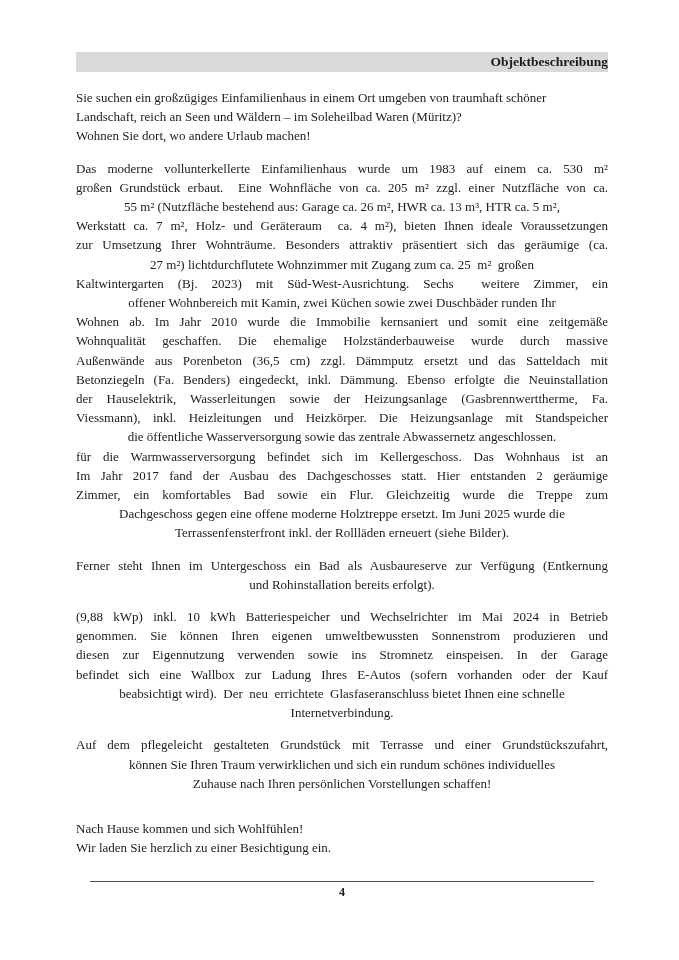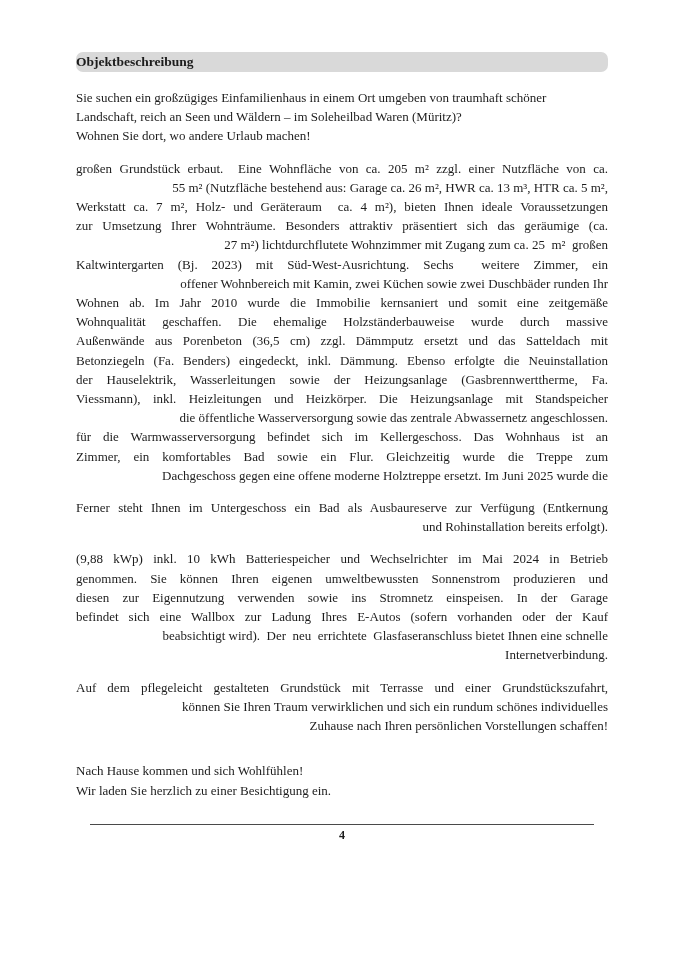--- a/index.html
+++ b/index.html
@@ -17,35 +17,34 @@
   .page {
     box-sizing: border-box;
     width: 679px;
     height: 960px;
     padding: 52px 71px 0 76px; 
   }
   .header-bar {
     background: #d9d9d9;
     height: 20px;
     line-height: 20px;
-    text-align: left;
+    text-align: right;
     font-weight: bold;
     font-size: 13.5px;
     margin-bottom: 16px;
-    border-radius: 7px;
   }
   .body-text { }
   .block {
     margin: 0 0 13px 0;
     font-size: 13px;
     line-height: 19.2px;
   }
   .line {
     white-space: pre-wrap;
-    text-align: right;
+    text-align: center;
   }
   .line.j {
     text-align: justify;
     text-align-last: justify;
   }
   .block.center .line {
     text-align: left;
   }
   .block[data-name="paragraph-grounds"] { margin-bottom: 26px; }
   .block[data-name="closing"] { margin-bottom: 11px; }
@@ -74,37 +73,40 @@
     <span data-name="section-title">Objektbeschreibung</span>
   </div>
 
   <div class="body-text" data-name="body-paragraphs">
       <div class="block center" data-name="intro">
         <div class="line" data-name="text-line">Sie suchen ein großzügiges Einfamilienhaus in einem Ort umgeben von traumhaft schöner</div>
         <div class="line" data-name="text-line">Landschaft, reich an Seen und Wäldern – im Soleheilbad Waren (Müritz)?</div>
         <div class="line" data-name="text-line">Wohnen Sie dort, wo andere Urlaub machen!</div>
       </div>
       <div class="block" data-name="paragraph-building">
+        <div class="line j" data-name="text-line">Das moderne vollunterkellerte Einfamilienhaus wurde um 1983 auf einem ca. 530 m²</div>
         <div class="line j" data-name="text-line">großen Grundstück erbaut.  Eine Wohnfläche von ca. 205 m² zzgl. einer Nutzfläche von ca.</div>
         <div class="line" data-name="text-line">55 m² (Nutzfläche bestehend aus: Garage ca. 26 m², HWR ca. 13 m³, HTR ca. 5 m²,</div>
         <div class="line j" data-name="text-line">Werkstatt ca. 7 m², Holz- und Geräteraum  ca. 4 m²), bieten Ihnen ideale Voraussetzungen</div>
         <div class="line j" data-name="text-line">zur Umsetzung Ihrer Wohnträume. Besonders attraktiv präsentiert sich das geräumige (ca.</div>
         <div class="line" data-name="text-line">27 m²) lichtdurchflutete Wohnzimmer mit Zugang zum ca. 25  m²  großen</div>
         <div class="line j" data-name="text-line">Kaltwintergarten (Bj. 2023) mit Süd-West-Ausrichtung. Sechs  weitere Zimmer, ein</div>
         <div class="line" data-name="text-line">offener Wohnbereich mit Kamin, zwei Küchen sowie zwei Duschbäder runden Ihr</div>
         <div class="line j" data-name="text-line">Wohnen ab. Im Jahr 2010 wurde die Immobilie kernsaniert und somit eine zeitgemäße</div>
         <div class="line j" data-name="text-line">Wohnqualität geschaffen. Die ehemalige Holzständerbauweise wurde durch massive</div>
         <div class="line j" data-name="text-line">Außenwände aus Porenbeton (36,5 cm) zzgl. Dämmputz ersetzt und das Satteldach mit</div>
         <div class="line j" data-name="text-line">Betonziegeln (Fa. Benders) eingedeckt, inkl. Dämmung. Ebenso erfolgte die Neuinstallation</div>
         <div class="line j" data-name="text-line">der Hauselektrik, Wasserleitungen sowie der Heizungsanlage (Gasbrennwerttherme, Fa.</div>
         <div class="line j" data-name="text-line">Viessmann), inkl. Heizleitungen und Heizkörper. Die Heizungsanlage mit Standspeicher</div>
         <div class="line" data-name="text-line">die öffentliche Wasserversorgung sowie das zentrale Abwassernetz angeschlossen.</div>
         <div class="line j" data-name="text-line">für die Warmwasserversorgung befindet sich im Kellergeschoss. Das Wohnhaus ist an</div>
+        <div class="line j" data-name="text-line">Im Jahr 2017 fand der Ausbau des Dachgeschosses statt. Hier entstanden 2 geräumige</div>
         <div class="line j" data-name="text-line">Zimmer, ein komfortables Bad sowie ein Flur. Gleichzeitig wurde die Treppe zum</div>
         <div class="line" data-name="text-line">Dachgeschoss gegen eine offene moderne Holztreppe ersetzt. Im Juni 2025 wurde die</div>
+        <div class="line" data-name="text-line">Terrassenfensterfront inkl. der Rollläden erneuert (siehe Bilder).</div>
       </div>
       <div class="block" data-name="paragraph-basement">
         <div class="line j" data-name="text-line">Ferner steht Ihnen im Untergeschoss ein Bad als Ausbaureserve zur Verfügung (Entkernung</div>
         <div class="line" data-name="text-line">und Rohinstallation bereits erfolgt).</div>
       </div>
       <div class="block" data-name="paragraph-energy">
         <div class="line j" data-name="text-line">(9,88 kWp) inkl. 10 kWh Batteriespeicher und Wechselrichter im Mai 2024 in Betrieb</div>
         <div class="line j" data-name="text-line">genommen. Sie können Ihren eigenen umweltbewussten Sonnenstrom produzieren und</div>
         <div class="line j" data-name="text-line">diesen zur Eigennutzung verwenden sowie ins Stromnetz einspeisen. In der Garage</div>
         <div class="line j" data-name="text-line">befindet sich eine Wallbox zur Ladung Ihres E-Autos (sofern vorhanden oder der Kauf</div>

